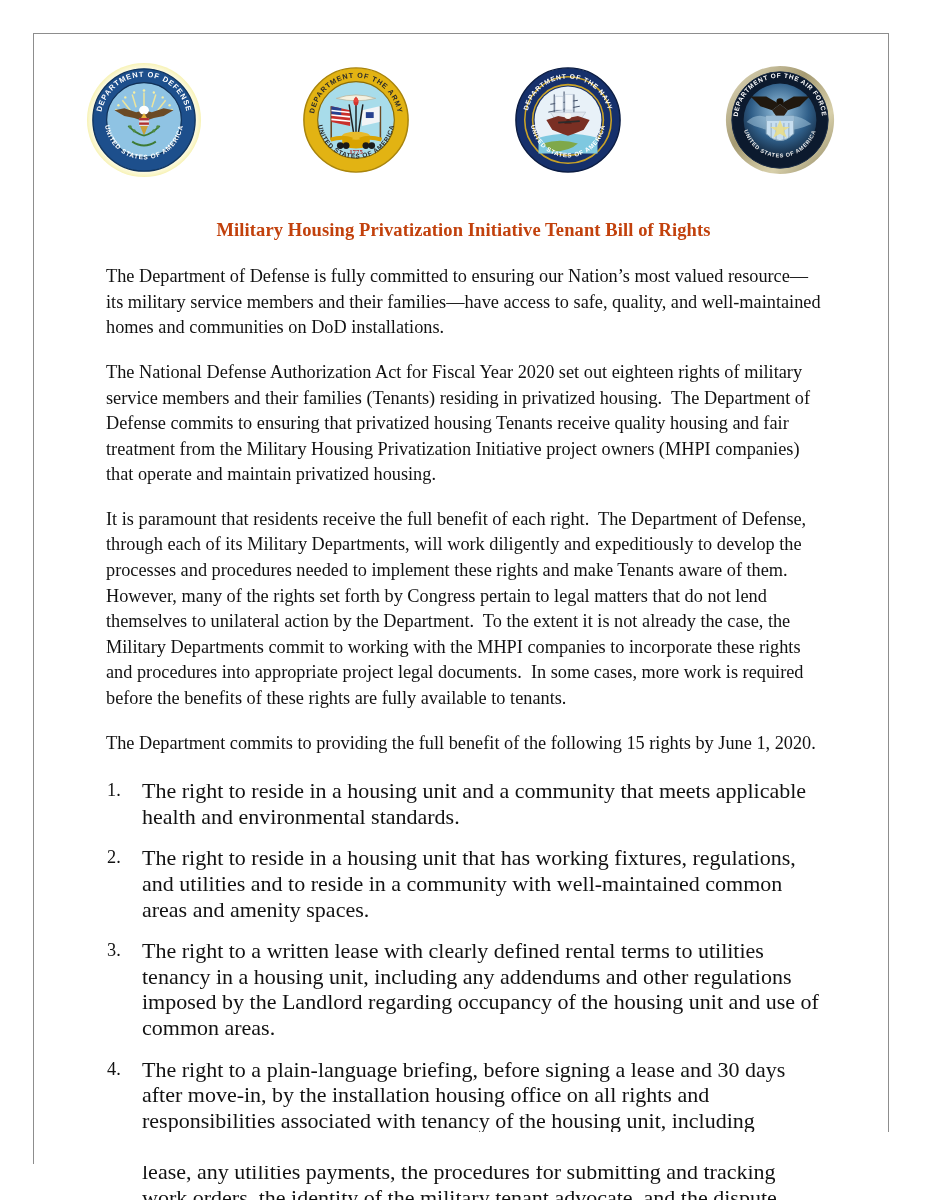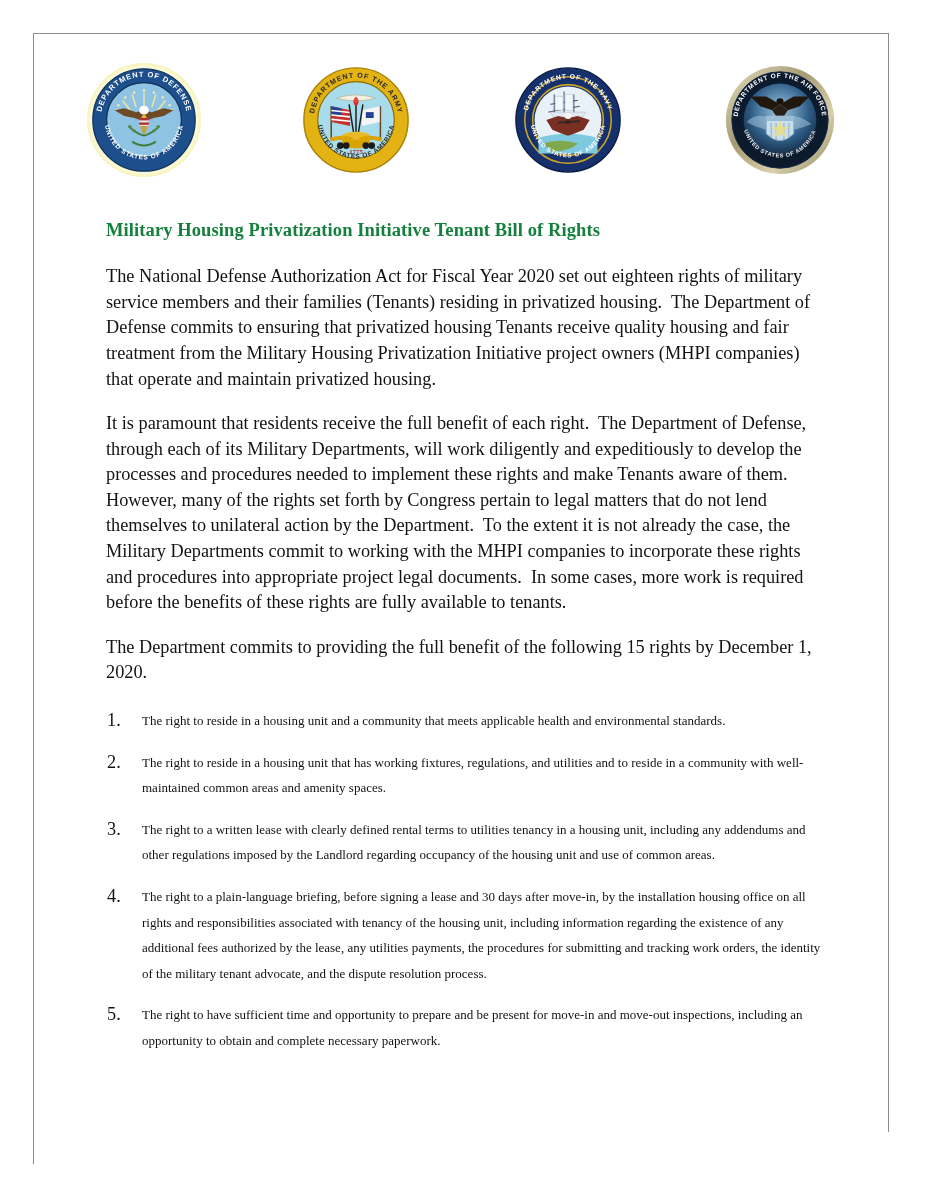--- a/index.html
+++ b/index.html
@@ -57,24 +57,24 @@
   .doc-body {
     position: absolute;
     left: 72px;
     top: 185px;
     width: 715px;
   }
 
   .doc-title {
     font-size: 18.5px;
     font-weight: bold;
-    text-align: left;
+    text-align: center;
     letter-spacing: 0.1px;
     margin: 0 0 22px 0;
-    color: #15803d;
+    color: #c2410c;
     line-height: 1.25;
   }
 
   .para {
     font-size: 18.3px;
     line-height: 25.6px;
     color: #121212;
     margin: 0 0 19px 0;
     text-align: left;
     white-space: pre-wrap;
@@ -103,21 +103,21 @@
     width: 36px;
     font-size: 18.3px;
     line-height: 25.6px;
     color: #121212;
     text-align: left;
     padding-left: 1px;
     box-sizing: border-box;
   }
   .right-text {
     flex: 1 1 auto;
-    font-size: 13px;
+    font-size: 22px;
     line-height: 25.6px;
     color: #121212;
     white-space: pre-wrap;
     font-family: Liberation Serif, serif;
   }
 
   
   .clip-bottom {
     position: absolute;
     left: 0;
@@ -342,24 +342,25 @@
         </text>
       </svg>
 
       <span class="seal-lead"></span>
     </div>
 
     <div class="doc-body">
 
       <h1 class="doc-title">Military Housing Privatization Initiative Tenant Bill of Rights</h1>
 
+      <p class="para">The Department of Defense is fully committed to ensuring our Nation’s most valued resource—its military service members and their families—have access to safe, quality, and well-maintained homes and communities on DoD installations.</p>
       <p class="para">The National Defense Authorization Act for Fiscal Year 2020 set out eighteen rights of military service members and their families (Tenants) residing in privatized housing.  The Department of Defense commits to ensuring that privatized housing Tenants receive quality housing and fair treatment from the Military Housing Privatization Initiative project owners (MHPI companies) that operate and maintain privatized housing.</p>
       <p class="para">It is paramount that residents receive the full benefit of each right.  The Department of Defense, through each of its Military Departments, will work diligently and expeditiously to develop the processes and procedures needed to implement these rights and make Tenants aware of them.  However, many of the rights set forth by Congress pertain to legal matters that do not lend themselves to unilateral action by the Department.  To the extent it is not already the case, the Military Departments commit to working with the MHPI companies to incorporate these rights and procedures into appropriate project legal documents.  In some cases, more work is required before the benefits of these rights are fully available to tenants.</p>
 
-      <p class="lead-in">The Department commits to providing the full benefit of the following 15 rights by December 1, 2020.</p>
+      <p class="lead-in">The Department commits to providing the full benefit of the following 15 rights by June 1, 2020.</p>
 
       <ol class="rights-list">
         <li class="right-item">
           <span class="right-num">1.</span>
           <span class="right-text">The right to reside in a housing unit and a community that meets applicable health and environmental standards.</span>
         </li>
         <li class="right-item">
           <span class="right-num">2.</span>
           <span class="right-text">The right to reside in a housing unit that has working fixtures, regulations, and utilities and to reside in a community with well-maintained common areas and amenity spaces.</span>
         </li>

